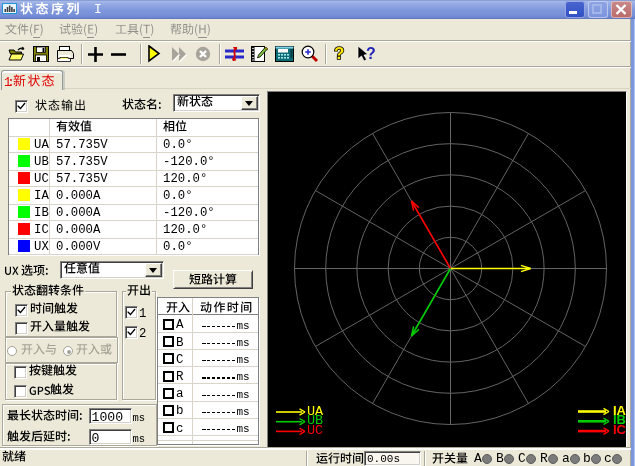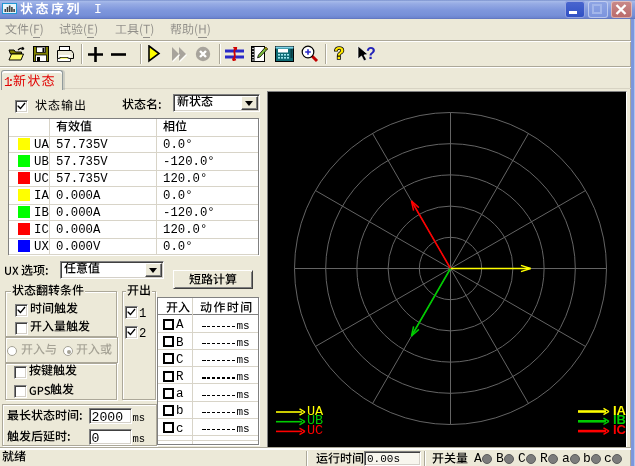--- a/index.html
+++ b/index.html
@@ -297,21 +297,21 @@
       <svg width="9" height="9" viewBox="0 0 9 9">
         <path d="M0.5 3.5 L1.5 3.5 L3.5 5.5 L7.5 0.5 L8.5 1.5 L3.5 7.5 L0.5 4.5 Z" fill="#000"></path>
       </svg>
     </div>
 <div class="m " style="left:139px;top:327px;font-size:12.3px;color:#000">2</div>
 <div class="grp" style="left:2px;top:404px;width:155px;height:42px"></div>
     <svg class="t" style="left:7px;top:410px" width="78" height="16">
       <path transform="translate(0,9.60)" d="M3.2 -7.6V-6.9H8.8V-7.6ZM3.2 -9V-8.3H8.8V-9ZM2.1 -9.7H10V-6.1H2.1ZM0.6 -5.5H11.4V-4.6H0.6ZM6.1 -4H10.3V-3.1H6.1ZM2.4 -4H5.2V-3.1H2.4ZM2.4 -2.5H5.2V-1.6H2.4ZM7.5 -3.3Q8 -2 9.1 -1.2Q10.1 -0.3 11.6 0.1Q11.4 0.2 11.3 0.5Q11.1 0.8 10.9 1Q9.4 0.5 8.3 -0.5Q7.2 -1.5 6.6 -3ZM10.1 -4H10.3L10.5 -4L11.1 -3.8Q10.8 -2.6 10.1 -1.6Q9.4 -0.7 8.5 -0.1Q7.6 0.6 6.5 1Q6.5 0.8 6.3 0.5Q6.1 0.3 6 0.1Q6.9 -0.1 7.7 -0.7Q8.6 -1.3 9.2 -2.1Q9.8 -2.9 10.1 -3.8ZM0.5 -0.6Q1.3 -0.7 2.2 -0.8Q3.2 -0.9 4.2 -1Q5.3 -1.1 6.3 -1.2L6.3 -0.3Q5.3 -0.2 4.3 0Q3.3 0.1 2.3 0.2Q1.4 0.3 0.6 0.4ZM4.6 -5.3H5.7V1H4.6ZM1.7 -5.2H2.7V-0.3H1.7Z M14.8 0.9Q14.7 0.8 14.7 0.6Q14.6 0.4 14.5 0.2Q14.4 0 14.3 -0.1Q14.5 -0.1 14.7 -0.3Q14.8 -0.5 14.8 -0.9V-10.1H16V-0.1Q16 -0.1 15.9 0Q15.8 0.1 15.6 0.2Q15.4 0.3 15.2 0.4Q15 0.5 14.9 0.7Q14.8 0.8 14.8 0.9ZM14.8 0.9 14.7 -0.1 15.2 -0.5 18.8 -1.4Q18.8 -1.1 18.8 -0.8Q18.9 -0.5 18.9 -0.3Q17.7 0 16.9 0.2Q16.1 0.4 15.7 0.6Q15.3 0.7 15.1 0.8Q14.9 0.8 14.8 0.9ZM12.6 -5.5H23.4V-4.4H12.6ZM18.7 -5Q19.1 -3.9 19.8 -3Q20.5 -2.1 21.4 -1.4Q22.4 -0.8 23.6 -0.4Q23.5 -0.3 23.4 -0.1Q23.2 0.1 23.1 0.3Q22.9 0.5 22.8 0.6Q21.5 0.2 20.5 -0.5Q19.5 -1.3 18.8 -2.3Q18.1 -3.4 17.6 -4.7ZM21.1 -9.9 22.3 -9.4Q21.7 -8.7 20.9 -8.1Q20.1 -7.5 19.3 -7Q18.5 -6.5 17.7 -6.1Q17.6 -6.2 17.4 -6.4Q17.2 -6.5 17.1 -6.7Q16.9 -6.9 16.7 -7Q17.6 -7.3 18.4 -7.8Q19.2 -8.2 19.9 -8.8Q20.6 -9.3 21.1 -9.9Z M28.3 -6.7H35.4V-5.6H28.3ZM32.1 -6.2Q32.4 -4.8 32.9 -3.6Q33.3 -2.4 34.1 -1.5Q34.8 -0.5 35.7 0Q35.6 0.1 35.4 0.3Q35.3 0.5 35.1 0.6Q35 0.8 34.9 1Q33.9 0.3 33.2 -0.7Q32.5 -1.8 32 -3.1Q31.5 -4.4 31.2 -6ZM32.9 -9.3 33.7 -9.8Q34 -9.5 34.3 -9.1Q34.5 -8.7 34.8 -8.4Q35 -8 35.1 -7.7L34.2 -7.2Q34.1 -7.4 33.9 -7.8Q33.6 -8.2 33.4 -8.6Q33.1 -9 32.9 -9.3ZM31 -10.1H32.1V-7.2Q32.1 -6.2 32 -5.2Q31.9 -4.1 31.5 -3Q31.2 -2 30.6 -0.9Q29.9 0.1 28.8 1Q28.7 0.8 28.4 0.6Q28.2 0.4 27.9 0.3Q29 -0.6 29.6 -1.5Q30.2 -2.5 30.5 -3.5Q30.8 -4.5 30.9 -5.4Q31 -6.4 31 -7.2ZM26.8 -10.1H28V1H26.8ZM24.5 -8.1 25.4 -8.6Q25.7 -8.2 26 -7.8Q26.2 -7.4 26.5 -7.1Q26.7 -6.7 26.9 -6.4L25.9 -5.8Q25.8 -6.1 25.6 -6.5Q25.3 -6.9 25.1 -7.3Q24.8 -7.7 24.5 -8.1ZM24.4 -2.5Q24.9 -2.9 25.6 -3.5Q26.3 -4.1 27.1 -4.8L27.5 -3.8Q26.9 -3.2 26.2 -2.6Q25.6 -2 25 -1.5Z M36.6 -8.5H47.4V-7.5H36.6ZM41.5 -10.2H42.6Q42.6 -9.3 42.4 -8.4Q42.2 -7.6 41.9 -6.8Q41.5 -6 41 -5.3Q40.4 -4.7 39.4 -4.1Q38.5 -3.6 37.1 -3.2Q37 -3.4 36.9 -3.7Q36.7 -4 36.5 -4.1Q37.8 -4.5 38.6 -4.9Q39.5 -5.4 40 -6Q40.5 -6.6 40.8 -7.3Q41.1 -7.9 41.3 -8.7Q41.4 -9.4 41.5 -10.2ZM42.8 -8.4Q43.4 -6.9 44.6 -5.8Q45.7 -4.7 47.6 -4.3Q47.5 -4.2 47.3 -4Q47.2 -3.8 47.1 -3.6Q46.9 -3.5 46.8 -3.3Q45.5 -3.7 44.6 -4.3Q43.6 -5 42.9 -6Q42.2 -6.9 41.8 -8.2ZM40.5 -4.8 41.5 -5.4Q41.9 -5.2 42.2 -5Q42.6 -4.7 43 -4.5Q43.3 -4.2 43.5 -4L42.5 -3.4Q42.3 -3.6 42 -3.8Q41.6 -4.1 41.3 -4.4Q40.9 -4.6 40.5 -4.8ZM39.2 -2.9H40.3V-0.7Q40.3 -0.4 40.5 -0.3Q40.6 -0.3 41.2 -0.3Q41.3 -0.3 41.5 -0.3Q41.8 -0.3 42.1 -0.3Q42.4 -0.3 42.7 -0.3Q43 -0.3 43.2 -0.3Q43.5 -0.3 43.6 -0.3Q43.9 -0.3 44.1 -0.4Q44.2 -0.5 44.3 -0.8Q44.4 -1.1 44.4 -1.7Q44.5 -1.6 44.7 -1.5Q44.9 -1.4 45.1 -1.3Q45.3 -1.3 45.4 -1.3Q45.4 -0.5 45.2 0Q45 0.4 44.7 0.6Q44.3 0.8 43.7 0.8Q43.6 0.8 43.3 0.8Q43.1 0.8 42.7 0.8Q42.4 0.8 42.1 0.8Q41.7 0.8 41.5 0.8Q41.2 0.8 41.1 0.8Q40.4 0.8 39.9 0.6Q39.5 0.5 39.4 0.2Q39.2 -0.1 39.2 -0.7ZM40.9 -3.1 41.8 -3.7Q42.1 -3.4 42.5 -3Q42.8 -2.6 43.1 -2.3Q43.4 -1.9 43.6 -1.6L42.7 -1.1Q42.5 -1.3 42.2 -1.7Q41.9 -2.1 41.6 -2.4Q41.2 -2.8 40.9 -3.1ZM44.9 -2.8 45.9 -3.1Q46.3 -2.6 46.5 -2Q46.8 -1.4 47.1 -0.9Q47.3 -0.3 47.4 0.1L46.3 0.5Q46.2 0.1 46 -0.5Q45.8 -1.1 45.5 -1.7Q45.2 -2.3 44.9 -2.8ZM37.7 -2.9 38.7 -2.6Q38.6 -2.1 38.4 -1.5Q38.3 -0.9 38.1 -0.4Q37.9 0.1 37.6 0.6L36.6 0Q36.8 -0.4 37.1 -0.9Q37.3 -1.4 37.4 -1.9Q37.6 -2.4 37.7 -2.9Z M49.4 -9.2H52.8V-1.2H49.4V-2.2H51.8V-8.1H49.4ZM49.5 -5.7H52.1V-4.7H49.5ZM48.9 -9.2H50V-0.3H48.9ZM53.3 -7.8H59.6V-6.7H53.3ZM57.1 -10.1H58.2V-0.6Q58.2 0 58.1 0.2Q57.9 0.5 57.6 0.7Q57.2 0.8 56.6 0.8Q56 0.9 55.1 0.9Q55.1 0.6 54.9 0.3Q54.8 -0.1 54.7 -0.3Q55.1 -0.3 55.6 -0.3Q56 -0.3 56.3 -0.3Q56.6 -0.3 56.7 -0.3Q56.9 -0.3 57 -0.3Q57.1 -0.4 57.1 -0.6ZM53.6 -5.3 54.5 -5.8Q54.9 -5.4 55.2 -4.9Q55.6 -4.3 55.9 -3.9Q56.2 -3.4 56.4 -3L55.4 -2.4Q55.2 -2.8 54.9 -3.3Q54.6 -3.8 54.3 -4.3Q53.9 -4.8 53.6 -5.3Z M61 -7.3H62.2V1H61ZM61.2 -9.5 62.1 -10Q62.3 -9.8 62.6 -9.4Q62.9 -9.1 63.2 -8.8Q63.4 -8.5 63.6 -8.3L62.6 -7.6Q62.5 -7.9 62.2 -8.2Q62 -8.5 61.7 -8.9Q61.4 -9.2 61.2 -9.5ZM64.2 -9.5H70.6V-8.4H64.2ZM69.9 -9.5H71.1V-0.3Q71.1 0.1 71 0.4Q70.9 0.6 70.6 0.8Q70.4 0.9 70 0.9Q69.5 0.9 69 0.9Q68.9 0.7 68.8 0.4Q68.8 0.1 68.6 -0.1Q69 -0.1 69.3 -0.1Q69.6 -0.1 69.7 -0.1Q69.8 -0.1 69.9 -0.1Q69.9 -0.2 69.9 -0.3ZM64.7 -3.5V-2.1H67.3V-3.5ZM64.7 -5.8V-4.4H67.3V-5.8ZM63.7 -6.7H68.4V-1.1H63.7Z M73.8 -4.6Q73.4 -4.6 73.1 -4.8Q72.9 -5.1 72.9 -5.5Q72.9 -6 73.1 -6.2Q73.4 -6.5 73.8 -6.5Q74.2 -6.5 74.5 -6.2Q74.7 -6 74.7 -5.5Q74.7 -5.1 74.5 -4.8Q74.2 -4.6 73.8 -4.6ZM73.8 0.2Q73.4 0.2 73.1 -0.1Q72.9 -0.4 72.9 -0.8Q72.9 -1.2 73.1 -1.5Q73.4 -1.8 73.8 -1.8Q74.2 -1.8 74.5 -1.5Q74.7 -1.2 74.7 -0.8Q74.7 -0.4 74.5 -0.1Q74.2 0.2 73.8 0.2Z" fill="#000"></path>
     </svg>
 <div class="sunk" style="left:89px;top:408px;width:43px;height:16px"></div>
-    <div class="m " style="left:91.5px;top:410px;font-size:13.2px;color:#000">2000</div>
+    <div class="m " style="left:91.5px;top:410px;font-size:13.2px;color:#000">1000</div>
 <div class="m " style="left:132.5px;top:412px;font-size:10.5px;color:#000">ms</div>
 <svg class="t" style="left:7px;top:431px" width="66" height="16">
       <path transform="translate(0,9.60)" d="M1.7 -7.1H5.1V-6.2H1.7ZM1.7 -4.9H5.1V-4.1H1.7ZM1.7 -2.8H5.1V-1.9H1.7ZM2.3 -9H4.4V-8.1H2.3ZM3 -6.6H3.8V0.6H3ZM2.2 -10.1 3.2 -9.9Q2.9 -8.7 2.4 -7.6Q1.8 -6.4 1.2 -5.7Q1.1 -5.8 0.9 -5.9Q0.8 -6 0.6 -6.2Q0.4 -6.3 0.3 -6.4Q1 -7 1.4 -8Q1.9 -9 2.2 -10.1ZM1.2 -7.1H2.1V-3.9Q2.1 -3.3 2.1 -2.7Q2.1 -2 2 -1.4Q1.9 -0.7 1.7 -0.1Q1.5 0.5 1.2 1Q1.2 0.9 1 0.8Q0.8 0.8 0.7 0.7Q0.5 0.6 0.4 0.5Q0.8 -0.1 0.9 -0.9Q1.1 -1.6 1.2 -2.4Q1.2 -3.2 1.2 -3.9ZM4.7 -7.1H5.6V-0.2Q5.6 0.1 5.5 0.3Q5.5 0.5 5.3 0.7Q5.1 0.8 4.9 0.8Q4.6 0.9 4.2 0.9Q4.2 0.7 4.1 0.4Q4 0.1 4 -0.1Q4.2 -0.1 4.3 -0.1Q4.5 -0.1 4.6 -0.1Q4.7 -0.1 4.7 -0.2ZM4.1 -9H4.3L4.5 -9.1L5.2 -8.7Q4.9 -8.1 4.6 -7.5Q4.3 -6.9 4 -6.4Q3.9 -6.5 3.7 -6.7Q3.5 -6.8 3.3 -6.9Q3.5 -7.1 3.6 -7.5Q3.8 -7.8 3.9 -8.2Q4 -8.6 4.1 -8.9ZM9.5 -2.4 10.4 -2.6Q10.7 -2.1 11 -1.5Q11.2 -1 11.4 -0.4Q11.6 0.2 11.7 0.6L10.7 0.9Q10.6 0.5 10.5 -0.1Q10.3 -0.6 10 -1.2Q9.8 -1.8 9.5 -2.4ZM5.7 -0.6Q6.3 -0.7 7.2 -0.8Q8 -0.9 8.9 -1Q9.8 -1.1 10.8 -1.2L10.8 -0.2Q9.9 0 9 0.1Q8.2 0.2 7.4 0.3Q6.6 0.4 5.9 0.5ZM7 -6.9V-4.2H10.1V-6.9ZM6.1 -7.9H11V-3.2H6.1ZM7.9 -10.1H9.1V-7.3H7.9ZM8.1 -7.3H9V-4H9.1V-0.2H8V-4H8.1Z M17 -4.8Q17.8 -2.9 19.5 -1.7Q21.1 -0.4 23.6 0Q23.5 0.1 23.4 0.3Q23.3 0.5 23.1 0.7Q23 0.9 22.9 1Q21.2 0.7 19.9 -0.1Q18.6 -0.8 17.6 -1.9Q16.6 -3.1 16 -4.5ZM21.1 -5.2H21.3L21.6 -5.3L22.3 -4.9Q21.9 -3.7 21.2 -2.7Q20.6 -1.7 19.7 -1Q18.8 -0.3 17.7 0.2Q16.6 0.7 15.5 1Q15.4 0.8 15.2 0.5Q15 0.2 14.9 0Q15.9 -0.2 16.9 -0.6Q17.9 -1.1 18.7 -1.7Q19.6 -2.3 20.2 -3.2Q20.8 -4 21.1 -5ZM16.7 -5.2H21.3V-4.1H16.3ZM17.4 -10.2 18.6 -10Q18.4 -8.2 18 -6.7Q17.6 -5.2 17 -4Q16.3 -2.7 15.4 -1.7Q14.5 -0.7 13.1 0.1Q13.1 -0.1 12.9 -0.2Q12.8 -0.4 12.6 -0.6Q12.4 -0.7 12.3 -0.8Q13.9 -1.8 14.9 -3.1Q16 -4.5 16.5 -6.3Q17.1 -8.1 17.4 -10.2ZM20 -9.5 20.9 -10Q21.2 -9.8 21.5 -9.4Q21.8 -9.1 22 -8.8Q22.3 -8.6 22.4 -8.3L21.5 -7.7Q21.4 -8 21.1 -8.3Q20.9 -8.6 20.6 -8.9Q20.3 -9.2 20 -9.5ZM13.7 -6.2Q13.6 -6.3 13.6 -6.5Q13.5 -6.7 13.4 -6.9Q13.4 -7.1 13.3 -7.2Q13.4 -7.2 13.6 -7.4Q13.7 -7.5 13.8 -7.7Q13.9 -7.8 14 -8.1Q14.2 -8.5 14.3 -8.9Q14.5 -9.4 14.6 -9.8L15.8 -9.6Q15.6 -9.1 15.4 -8.6Q15.2 -8.1 15 -7.6Q14.8 -7.2 14.6 -6.8V-6.8Q14.6 -6.8 14.4 -6.7Q14.3 -6.7 14.1 -6.6Q13.9 -6.5 13.8 -6.4Q13.7 -6.3 13.7 -6.2ZM13.7 -6.2V-7L14.4 -7.5H23.2L23.2 -6.4H14.9Q14.4 -6.4 14.1 -6.3Q13.8 -6.3 13.7 -6.2Z M26.3 -6.8H35.5V-5.7H26.3ZM28.3 -0.6H33.9V0.4H28.3ZM33.8 -10.1 34.7 -9.1Q33.8 -8.9 32.8 -8.7Q31.7 -8.6 30.6 -8.4Q29.4 -8.3 28.3 -8.2Q27.1 -8.1 26 -8.1Q26 -8.3 25.9 -8.6Q25.8 -8.9 25.7 -9.1Q26.8 -9.1 27.9 -9.2Q29.1 -9.3 30.1 -9.5Q31.2 -9.6 32.1 -9.7Q33.1 -9.9 33.8 -10.1ZM27.8 -4.2H34.7V1H33.5V-3.1H28.9V1H27.8ZM25.7 -9.1H26.9V-5.9Q26.9 -5.1 26.9 -4.2Q26.8 -3.3 26.6 -2.4Q26.5 -1.4 26.1 -0.6Q25.8 0.3 25.3 1Q25.2 0.9 25 0.8Q24.8 0.6 24.6 0.5Q24.5 0.3 24.3 0.3Q24.8 -0.4 25.1 -1.2Q25.4 -2 25.5 -2.8Q25.7 -3.6 25.7 -4.4Q25.7 -5.2 25.7 -5.9Z M44.3 -6.3H47.3V-5.3H44.3ZM43.7 -8.8H44.9V-1.9H43.7ZM46.5 -10.1 47.3 -9.2Q46.4 -8.9 45.4 -8.7Q44.3 -8.5 43.2 -8.3Q42.1 -8.2 41 -8.1Q41 -8.3 40.9 -8.5Q40.8 -8.8 40.7 -9Q41.5 -9.1 42.3 -9.2Q43.1 -9.3 43.8 -9.4Q44.6 -9.6 45.3 -9.7Q46 -9.9 46.5 -10.1ZM36.5 -9.4H39.2V-8.4H36.5ZM37.4 -5.9H39.6V-4.9H37.3ZM39.3 -5.9H39.5L39.7 -6L40.4 -5.8Q40.1 -3.1 39.3 -1.4Q38.4 0.2 37.2 1.1Q37.1 1 36.9 0.8Q36.8 0.7 36.6 0.5Q36.5 0.4 36.3 0.3Q37.6 -0.5 38.3 -1.9Q39.1 -3.4 39.3 -5.7ZM37.7 -4.2Q38.1 -2.9 38.7 -2.2Q39.3 -1.4 40.1 -1Q40.9 -0.6 41.8 -0.5Q42.8 -0.4 43.9 -0.4Q44.1 -0.4 44.5 -0.4Q44.8 -0.4 45.3 -0.4Q45.7 -0.4 46.2 -0.4Q46.7 -0.4 47.1 -0.4Q47.5 -0.4 47.7 -0.4Q47.6 -0.3 47.5 -0.1Q47.4 0.1 47.3 0.3Q47.3 0.6 47.2 0.7H46.6H43.9Q42.6 0.7 41.5 0.5Q40.4 0.4 39.5 -0.1Q38.6 -0.6 37.9 -1.5Q37.3 -2.4 36.8 -3.8ZM41.2 -6.8H42.2V-2.5H47.4V-1.5H41.2ZM37.1 -4.6Q37 -4.7 37 -4.9Q36.9 -5 36.8 -5.2Q36.7 -5.4 36.6 -5.5Q36.8 -5.5 37 -5.7Q37.2 -6 37.4 -6.2Q37.6 -6.4 37.8 -6.9Q38.1 -7.4 38.5 -8Q38.8 -8.7 39 -9.3V-9.4L39.4 -9.6L40.1 -9.1Q39.6 -8 39 -6.9Q38.4 -5.9 37.9 -5.2V-5.2Q37.9 -5.2 37.7 -5.1Q37.6 -5 37.5 -5Q37.3 -4.9 37.2 -4.8Q37.1 -4.7 37.1 -4.6Z M49.4 -9.2H52.8V-1.2H49.4V-2.2H51.8V-8.1H49.4ZM49.5 -5.7H52.1V-4.7H49.5ZM48.9 -9.2H50V-0.3H48.9ZM53.3 -7.8H59.6V-6.7H53.3ZM57.1 -10.1H58.2V-0.6Q58.2 0 58.1 0.2Q57.9 0.5 57.6 0.7Q57.2 0.8 56.6 0.8Q56 0.9 55.1 0.9Q55.1 0.6 54.9 0.3Q54.8 -0.1 54.7 -0.3Q55.1 -0.3 55.6 -0.3Q56 -0.3 56.3 -0.3Q56.6 -0.3 56.7 -0.3Q56.9 -0.3 57 -0.3Q57.1 -0.4 57.1 -0.6ZM53.6 -5.3 54.5 -5.8Q54.9 -5.4 55.2 -4.9Q55.6 -4.3 55.9 -3.9Q56.2 -3.4 56.4 -3L55.4 -2.4Q55.2 -2.8 54.9 -3.3Q54.6 -3.8 54.3 -4.3Q53.9 -4.8 53.6 -5.3Z M61.8 -4.6Q61.4 -4.6 61.1 -4.8Q60.9 -5.1 60.9 -5.5Q60.9 -6 61.1 -6.2Q61.4 -6.5 61.8 -6.5Q62.2 -6.5 62.5 -6.2Q62.7 -6 62.7 -5.5Q62.7 -5.1 62.5 -4.8Q62.2 -4.6 61.8 -4.6ZM61.8 0.2Q61.4 0.2 61.1 -0.1Q60.9 -0.4 60.9 -0.8Q60.9 -1.2 61.1 -1.5Q61.4 -1.8 61.8 -1.8Q62.2 -1.8 62.5 -1.5Q62.7 -1.2 62.7 -0.8Q62.7 -0.4 62.5 -0.1Q62.2 0.2 61.8 0.2Z" fill="#000"></path>
     </svg>
 <div class="sunk" style="left:89px;top:429px;width:43px;height:16px"></div>
     <div class="m " style="left:91.5px;top:431px;font-size:13.2px;color:#000">0</div>
 <div class="m " style="left:132.5px;top:433px;font-size:10.5px;color:#000">ms</div>
 <div class="abs" style="left:157px;top:297px;width:102px;height:148px;background:#fff;border:1px solid #808080;box-shadow:1px 1px 0 #fff"></div>
     <svg class="t" style="left:166px;top:302px" width="26" height="16">
       <path transform="translate(0,9.60)" d="M1 -9.4H11.1V-8.3H1ZM0.6 -5.1H11.4V-4H0.6ZM7.7 -8.8H8.8V1H7.7ZM3.4 -8.8H4.6V-5.5Q4.6 -4.7 4.5 -3.8Q4.4 -2.9 4.1 -2Q3.8 -1.2 3.1 -0.4Q2.5 0.4 1.5 1.1Q1.4 0.9 1.2 0.8Q1.1 0.6 0.9 0.5Q0.7 0.3 0.6 0.2Q1.5 -0.4 2.1 -1.1Q2.7 -1.7 3 -2.5Q3.2 -3.2 3.3 -4Q3.4 -4.8 3.4 -5.5Z M15.4 -9 16.1 -10Q16.9 -9.4 17.5 -8.7Q18.1 -8 18.6 -7.3Q19.1 -6.5 19.4 -5.8Q19.8 -5 20.2 -4.3Q20.6 -3.6 21.1 -2.9Q21.6 -2.2 22.2 -1.5Q22.8 -0.9 23.6 -0.4Q23.6 -0.2 23.4 0Q23.3 0.2 23.2 0.5Q23.1 0.7 23.1 0.9Q22.2 0.4 21.6 -0.2Q20.9 -0.9 20.4 -1.6Q19.9 -2.4 19.5 -3.2Q19.1 -4 18.6 -4.8Q18.2 -5.6 17.8 -6.4Q17.3 -7.1 16.8 -7.8Q16.2 -8.5 15.4 -9ZM17.4 -7.3 18.7 -7.1Q18.2 -5.2 17.5 -3.7Q16.8 -2.2 15.8 -1Q14.8 0.1 13.5 0.9Q13.4 0.8 13.2 0.6Q13 0.4 12.8 0.3Q12.6 0.1 12.4 0Q14.5 -1 15.7 -2.9Q16.8 -4.7 17.4 -7.3Z" fill="#000"></path>

